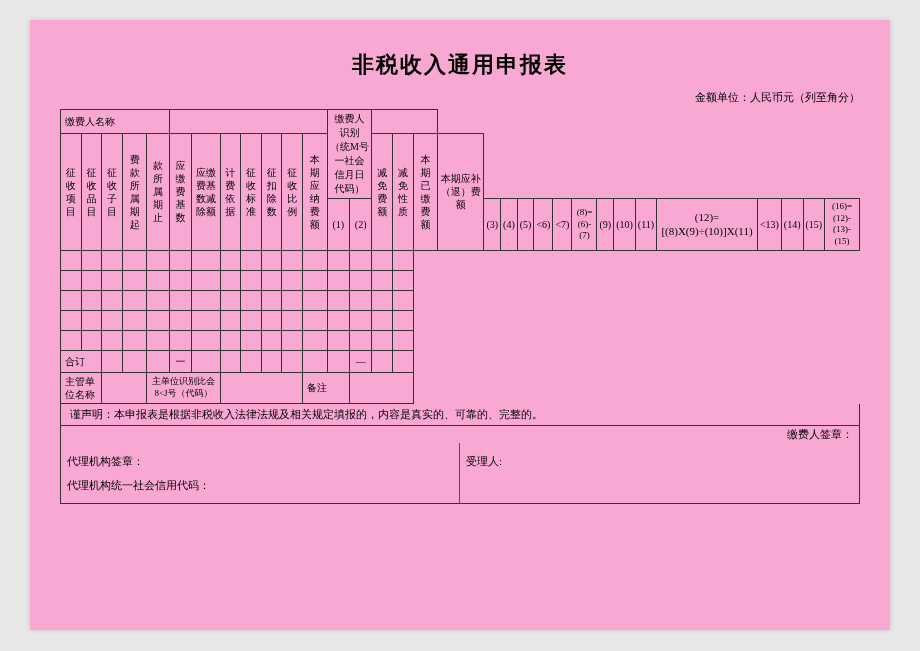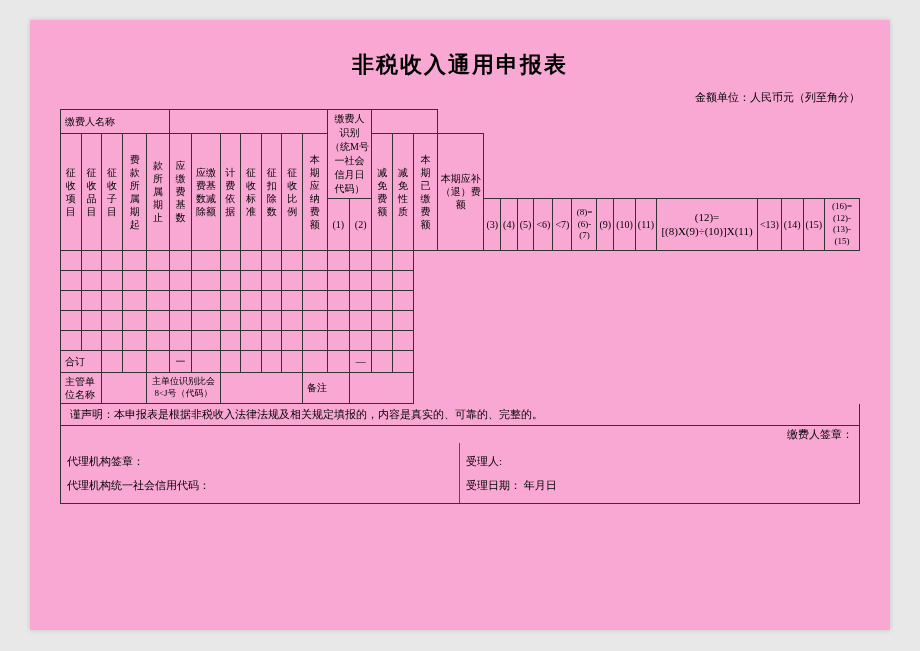--- a/index.html
+++ b/index.html
@@ -250,16 +250,15 @@
 
   <div style="border:1px solid #333; border-top:none; border-bottom:none; text-align:right; font-size:11px; padding: 1px 6px;">缴费人签章：</div>
 
   <div style="display:flex; border:1px solid #333; border-top: none;">
     <div style="width:50%; border-right:1px solid #6d28d9; padding:6px; font-size:11px; line-height:2.2;">
       <div>代理机构签章：</div>
       <div>代理机构统一社会信用代码：</div>
     </div>
     <div style="width:50%; padding:6px; font-size:11px; line-height:2.2;">
       <div>受理人:</div>
-      <div>受理日期：     年月日</div>
     </div>
   </div>
 </div>
 
 </body></html>

